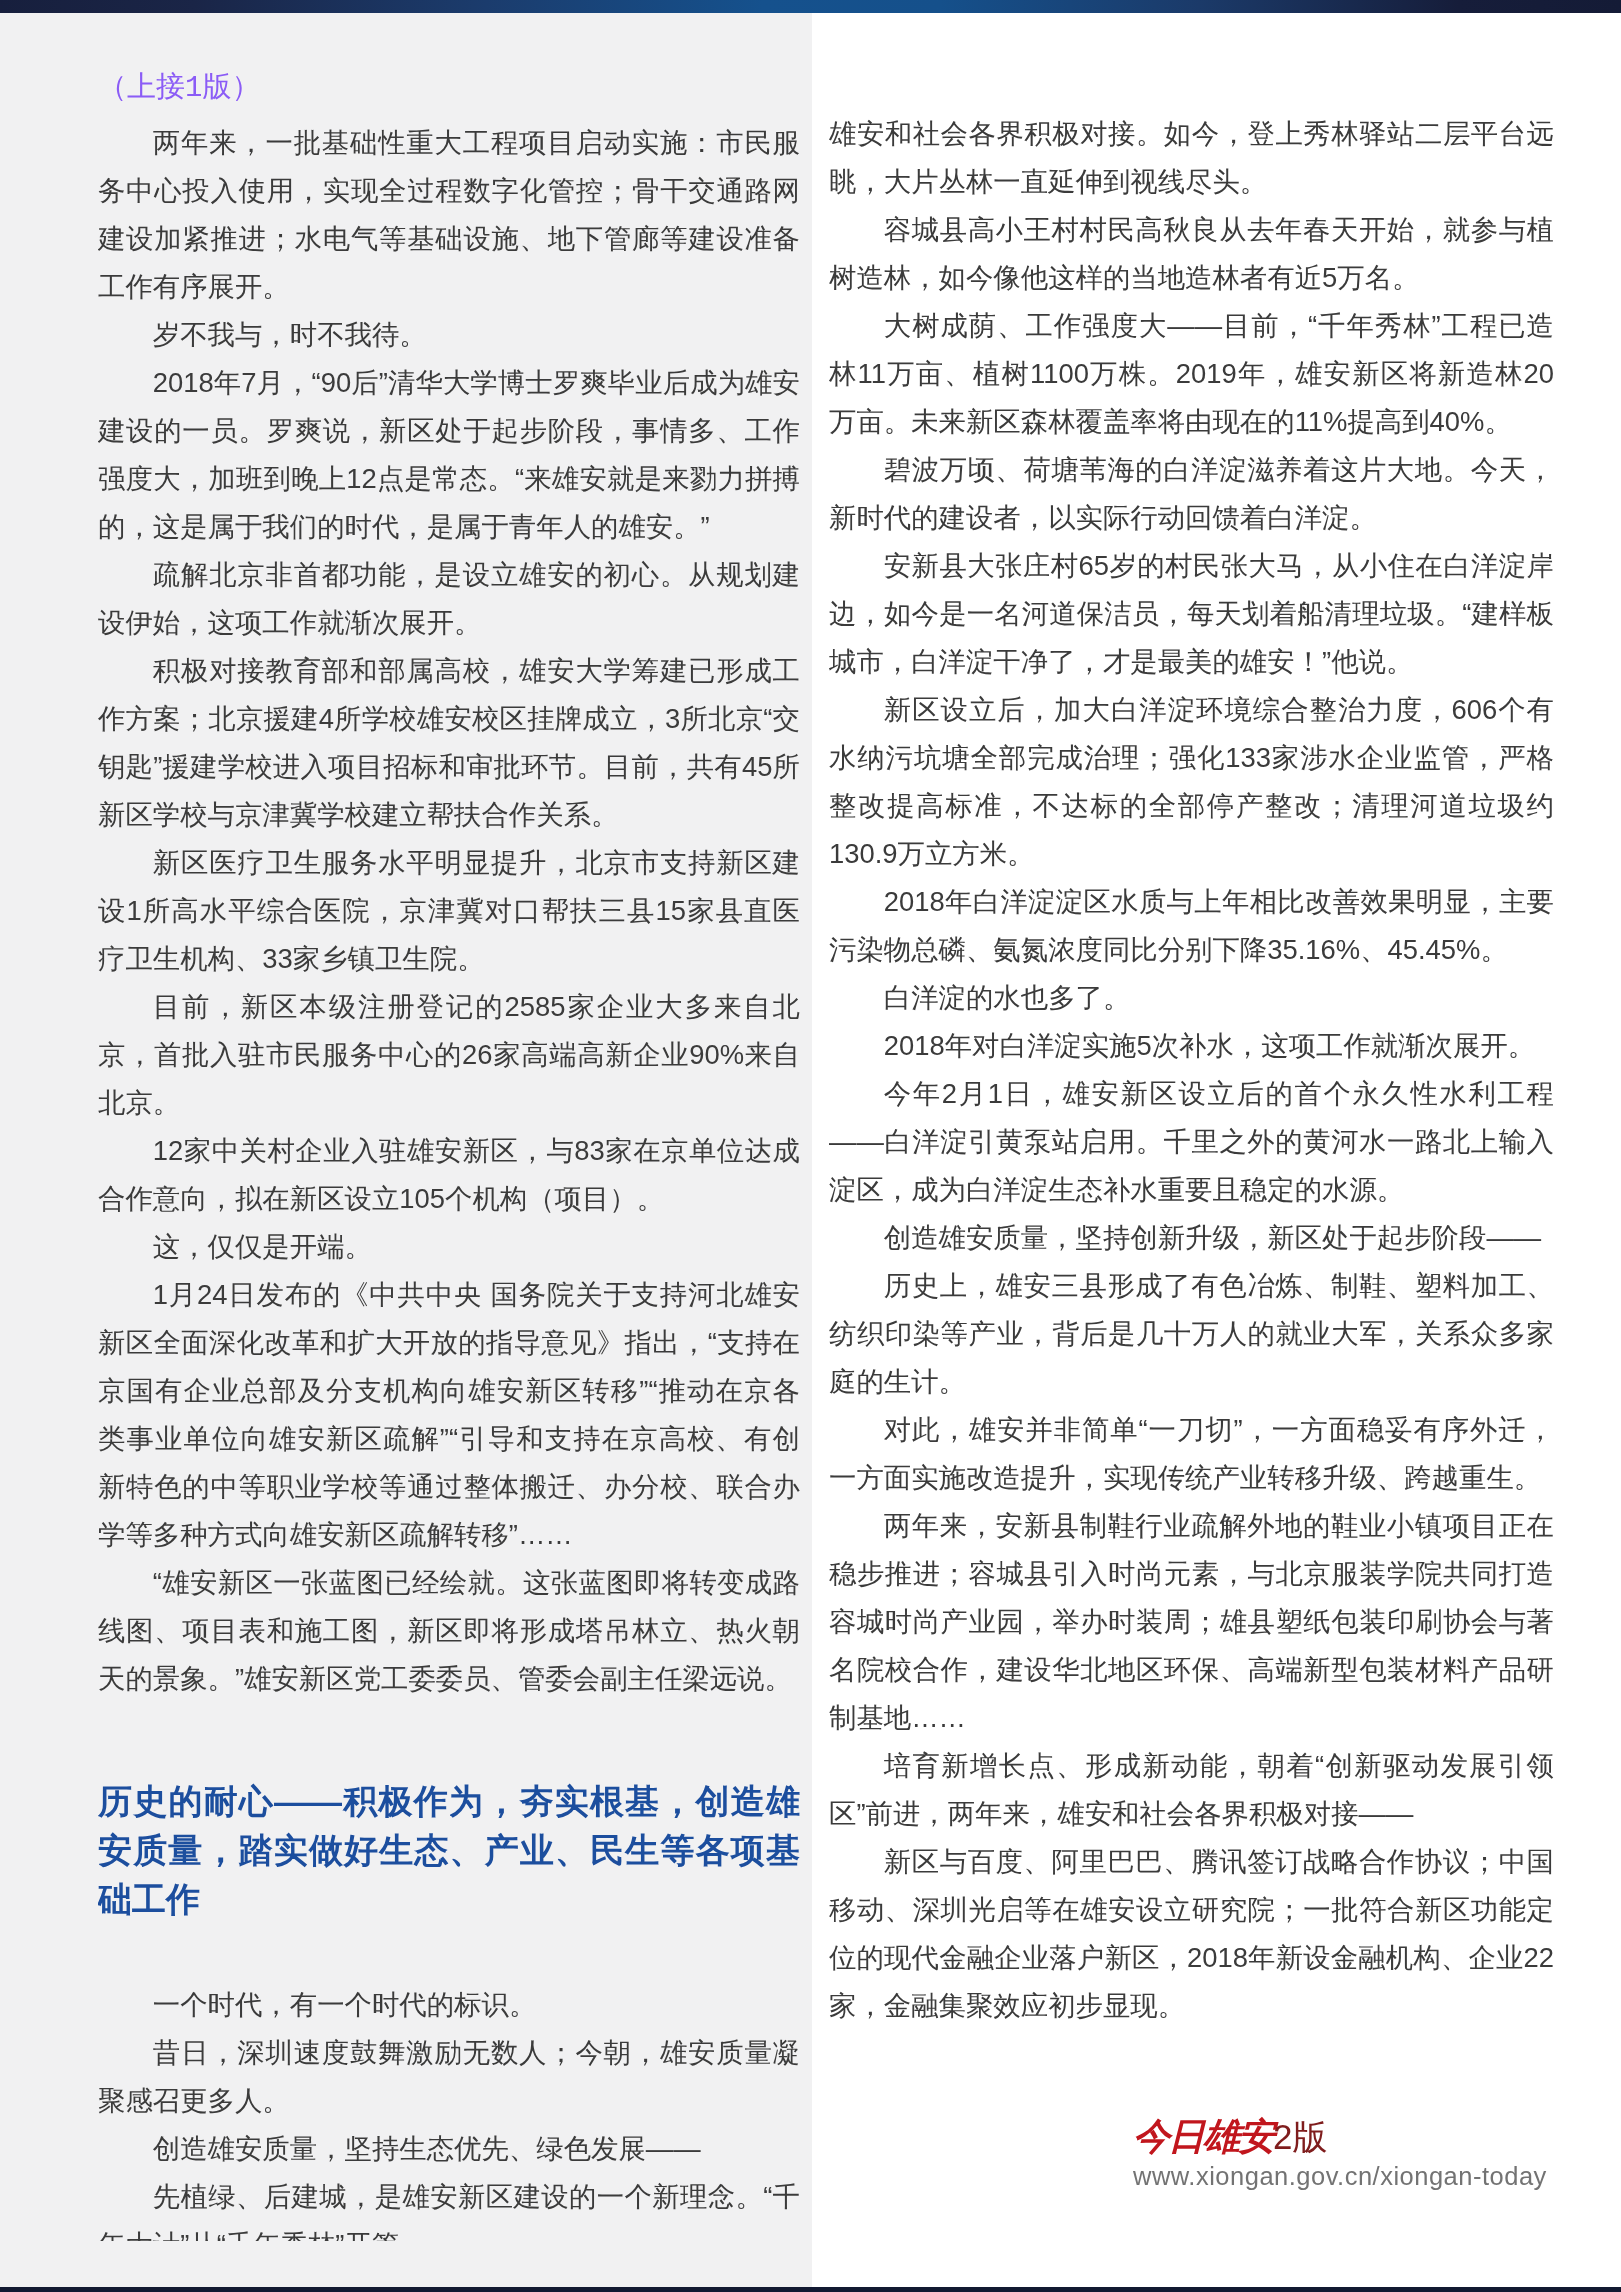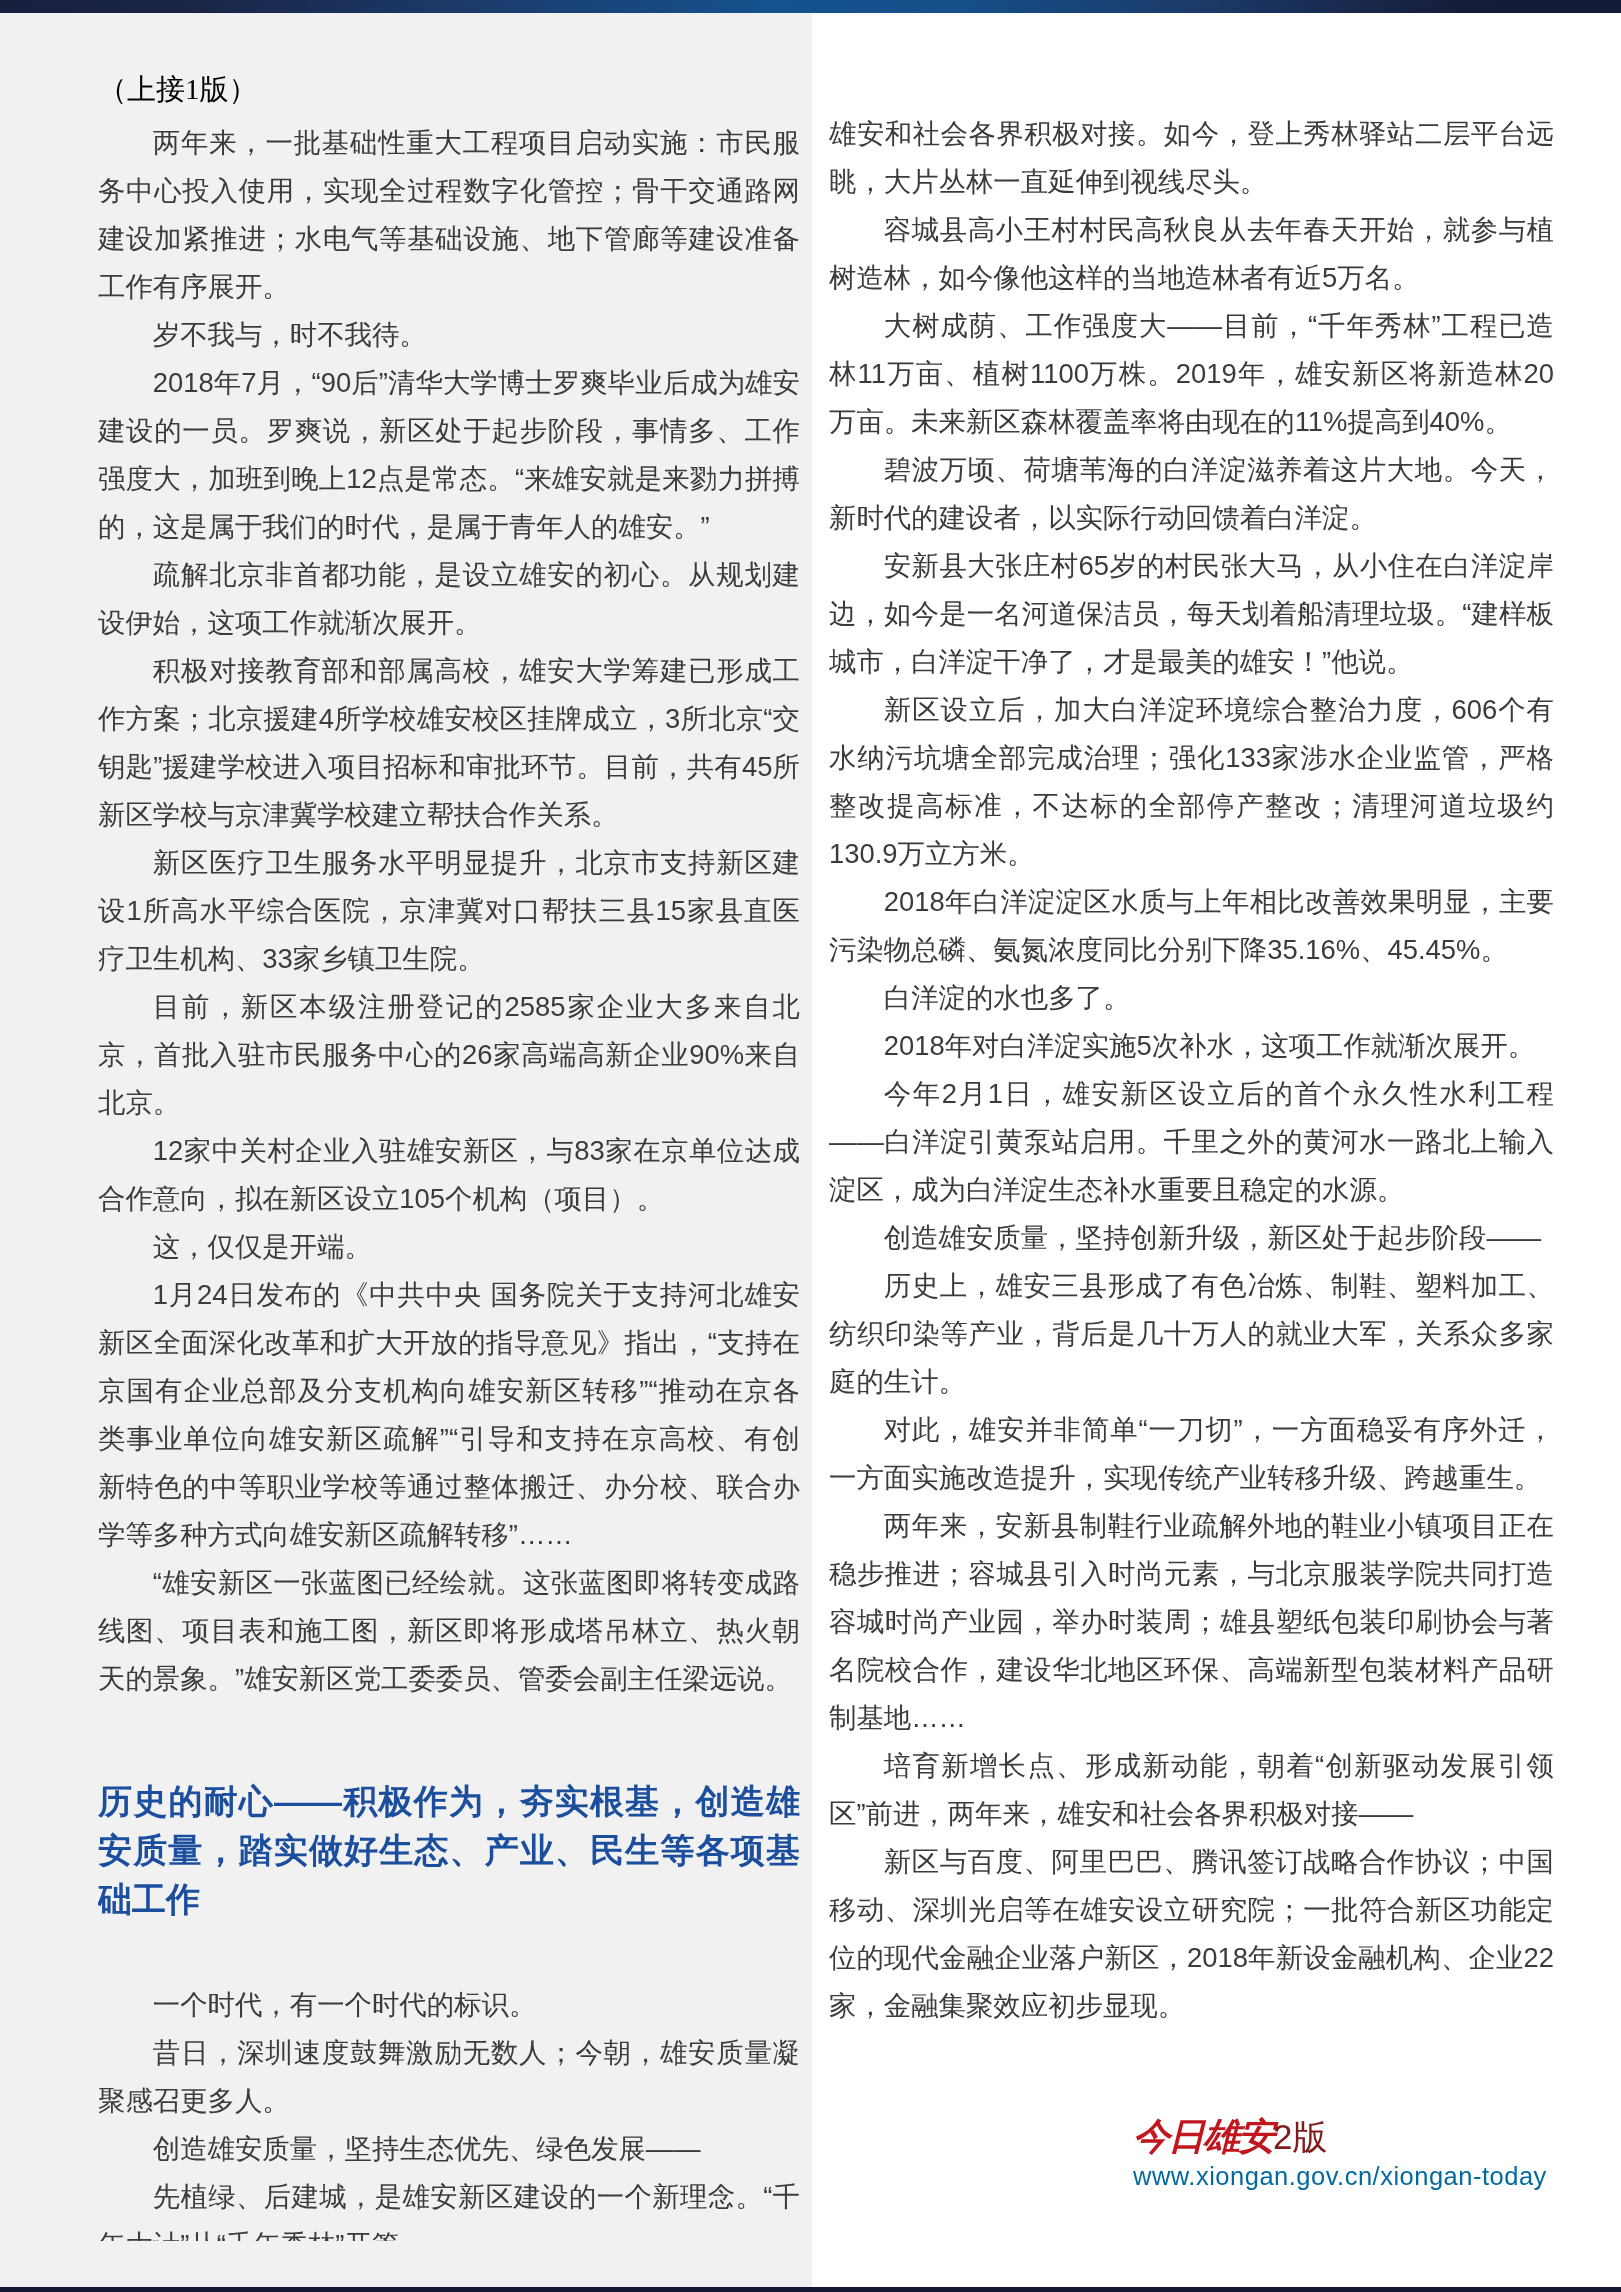--- a/index.html
+++ b/index.html
@@ -32,22 +32,22 @@
     font-size: 27.4px;
     line-height: 48px;
     text-align: justify;
     font-weight: 400;
   }
   .column p { margin: 0; text-indent: 2em; }
   .column p.no-indent { text-indent: 0; }
   .left-column { left: 98px; top: 65px; width: 702px; height: 2176px; overflow: hidden; }
   .right-column { left: 829px; top: 110px; width: 725px; height: 1970px; overflow: hidden; }
   .continued-note {
-    font-family: Liberation Serif, serif;
-    font-size: 29px; color: #000000; text-indent: 0 !important;
+    font-family: Liberation Mono, monospace;
+    font-size: 29px; color: #8b5cf6; text-indent: 0 !important;
     margin-bottom: 5.9px !important;
   }
   .section-heading {
     color: var(--heading-blue, #1c4e9e);
     font-size: 34px; font-weight: 700; line-height: 49px;
     text-align: justify; text-indent: 0;
     margin: 74px 0 57px 0;
   }
   .footer {
     position: absolute; left: 1133px; top: 2115px; width: 384px;
@@ -59,21 +59,21 @@
     font-family: "Liberation Serif", "DejaVu Serif", serif;
     font-weight: 700; font-style: italic;
     font-size: 37px; letter-spacing: -2px;
     color: var(--masthead-red, #c1161d);
     line-height: 43px;
   }
   .page-number {
     font-size: 35px; color: #7f1d1d; line-height: 43px; font-weight: 400;
   }
   .site-url {
-    font-size: 25.5px; color: #0369a1; letter-spacing: 0.5px;
+    font-size: 25.5px; color: #737373; letter-spacing: 0.5px;
     margin-top: 3.9px; white-space: nowrap;
   }
 </style>
 </head>
 <body>
 
 <div class="page">
 
   <div class="top-bar"></div>
   <div class="gray-panel"></div>

